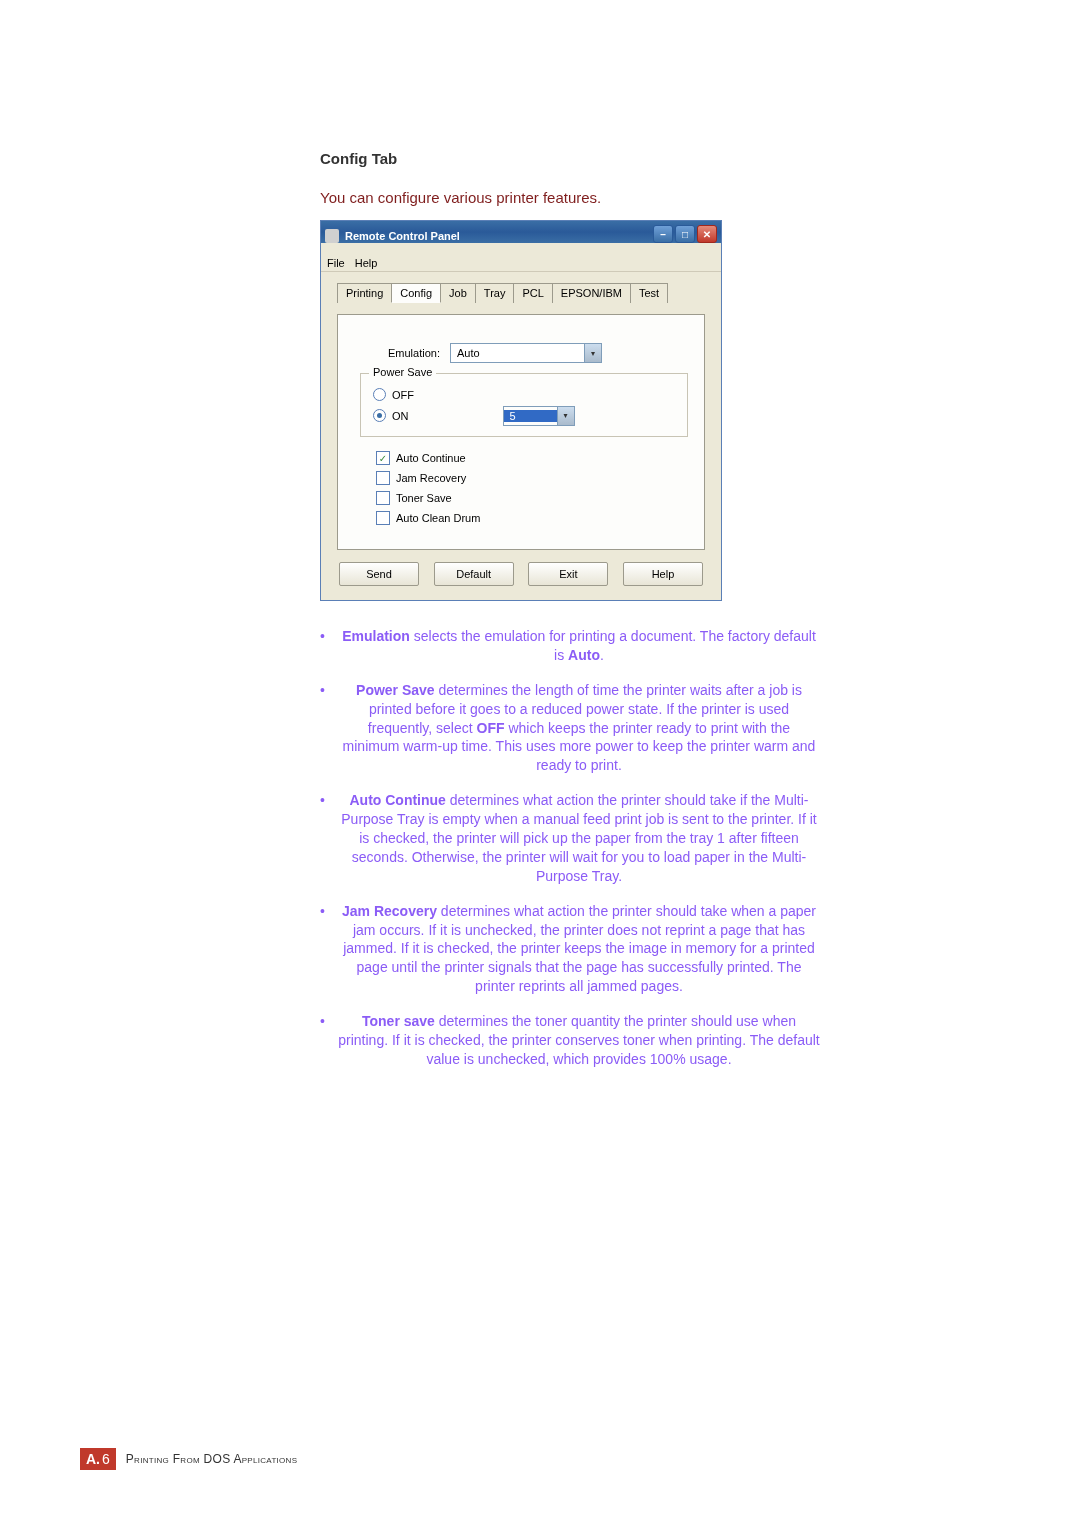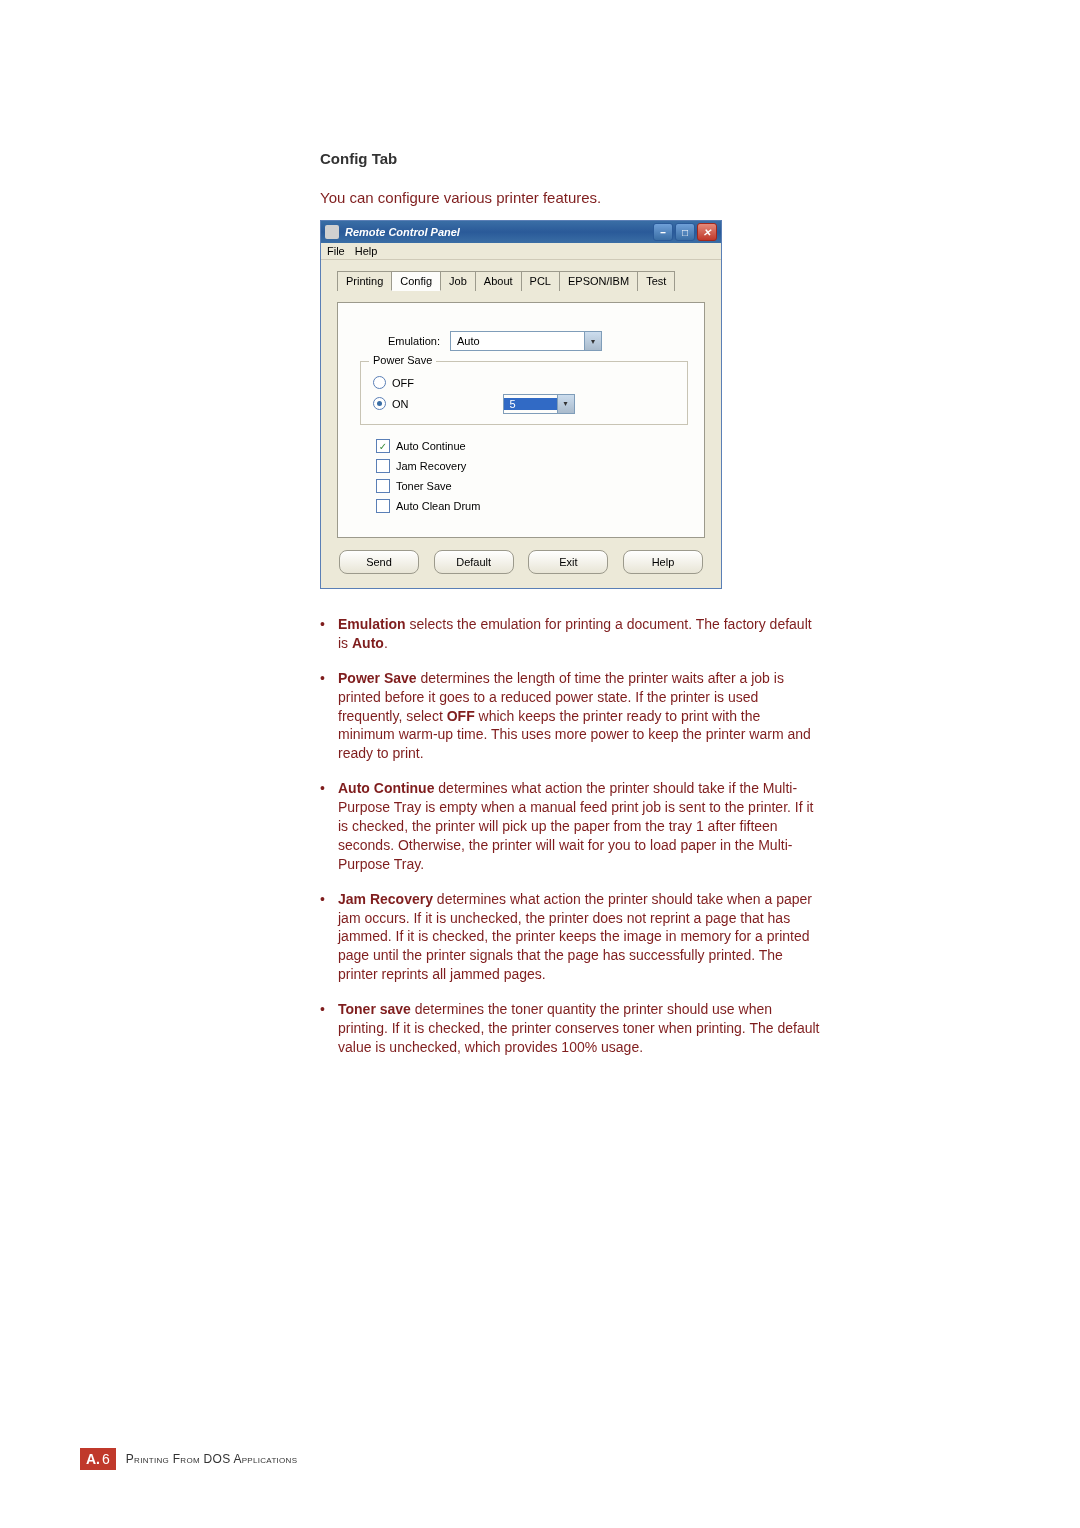--- a/index.html
+++ b/index.html
@@ -35,27 +35,26 @@
     border: 1px solid #5a7fb6;
     font-family: Tahoma, Arial, sans-serif;
     font-size: 11px;
     color: #000;
     background: #ece9d8;
   }
   .titlebar {
     background: linear-gradient(to bottom, #3a6ea5 0%, #2a5a99 50%, #3a6ea5 100%);
     color: #fff;
     display: flex;
-    align-items: center;
+    align-items: flex-end;
     justify-content: space-between;
     height: 22px;
     padding: 0 4px;
     font-size: 11px;
     font-weight: bold;
-    font-style: italic;
   }
   .titlebar-left {
     display: flex;
     align-items: center;
     gap: 6px;
   }
   .titlebar-icon {
     width: 14px; height: 14px;
     background: #d0d0d0;
     border-radius: 2px;
@@ -76,20 +75,21 @@
   .wc-close {
     background: linear-gradient(#e48a7a,#c0392b);
     border-color:#a0281d;
   }
   .menubar {
     background: #ece9d8;
     padding: 2px 6px;
     display: flex;
     gap: 10px;
     border-bottom: 1px solid #cfcab8;
+    margin-top: 12px;
   }
   .tabstrip {
     display: flex;
     margin: 10px 16px 12px 16px;
   }
   .tab {
     padding: 3px 8px;
     border: 1px solid #9c9a8c;
     border-bottom: none;
     background: #ece9d8;
@@ -185,36 +185,37 @@
   .btnrow {
     display:flex;justify-content:space-between;
     padding: 0 18px 14px 18px;
   }
   .btn {
     width:78px;height:22px;
     border:1px solid #9c9a8c;
     background:linear-gradient(#fff,#e8e5d6);
     font-size:11px;
     display:flex;align-items:center;justify-content:center;
-    border-radius:8px;
+    border-radius:2px;
   }
   
   ul.desc {
     margin: 26px 0 0 170px;
     padding:0;
     list-style:none;
     width: 500px;
   }
   ul.desc li {
     position:relative;
     padding-left: 18px;
     font-size: 14px;
     line-height: 1.35;
     margin-bottom: 16px;
-    color:#7f1d1d;
+    color:#8b5cf6;
+    text-align:center;
   }
   ul.desc li::before {
     content: "•";
     position:absolute;
     left:0; top:0;
     font-size:14px;
   }
   ul.desc b { font-weight:bold; }
   
   .footer {
@@ -256,21 +257,21 @@
     </div>
     <div class="menubar">
       <span>File</span>
       <span>Help</span>
     </div>
 
     <div class="tabstrip">
       <div class="tab">Printing</div>
       <div class="tab active">Config</div>
       <div class="tab">Job</div>
-      <div class="tab">About</div>
+      <div class="tab">Tray</div>
       <div class="tab">PCL</div>
       <div class="tab">EPSON/IBM</div>
       <div class="tab">Test</div>
     </div>
 
     <div class="panel">
 
       <div class="row" style="margin-left:28px;">
         <span class="label11">Emulation:</span>
         <div class="combo" style="width:150px;">

